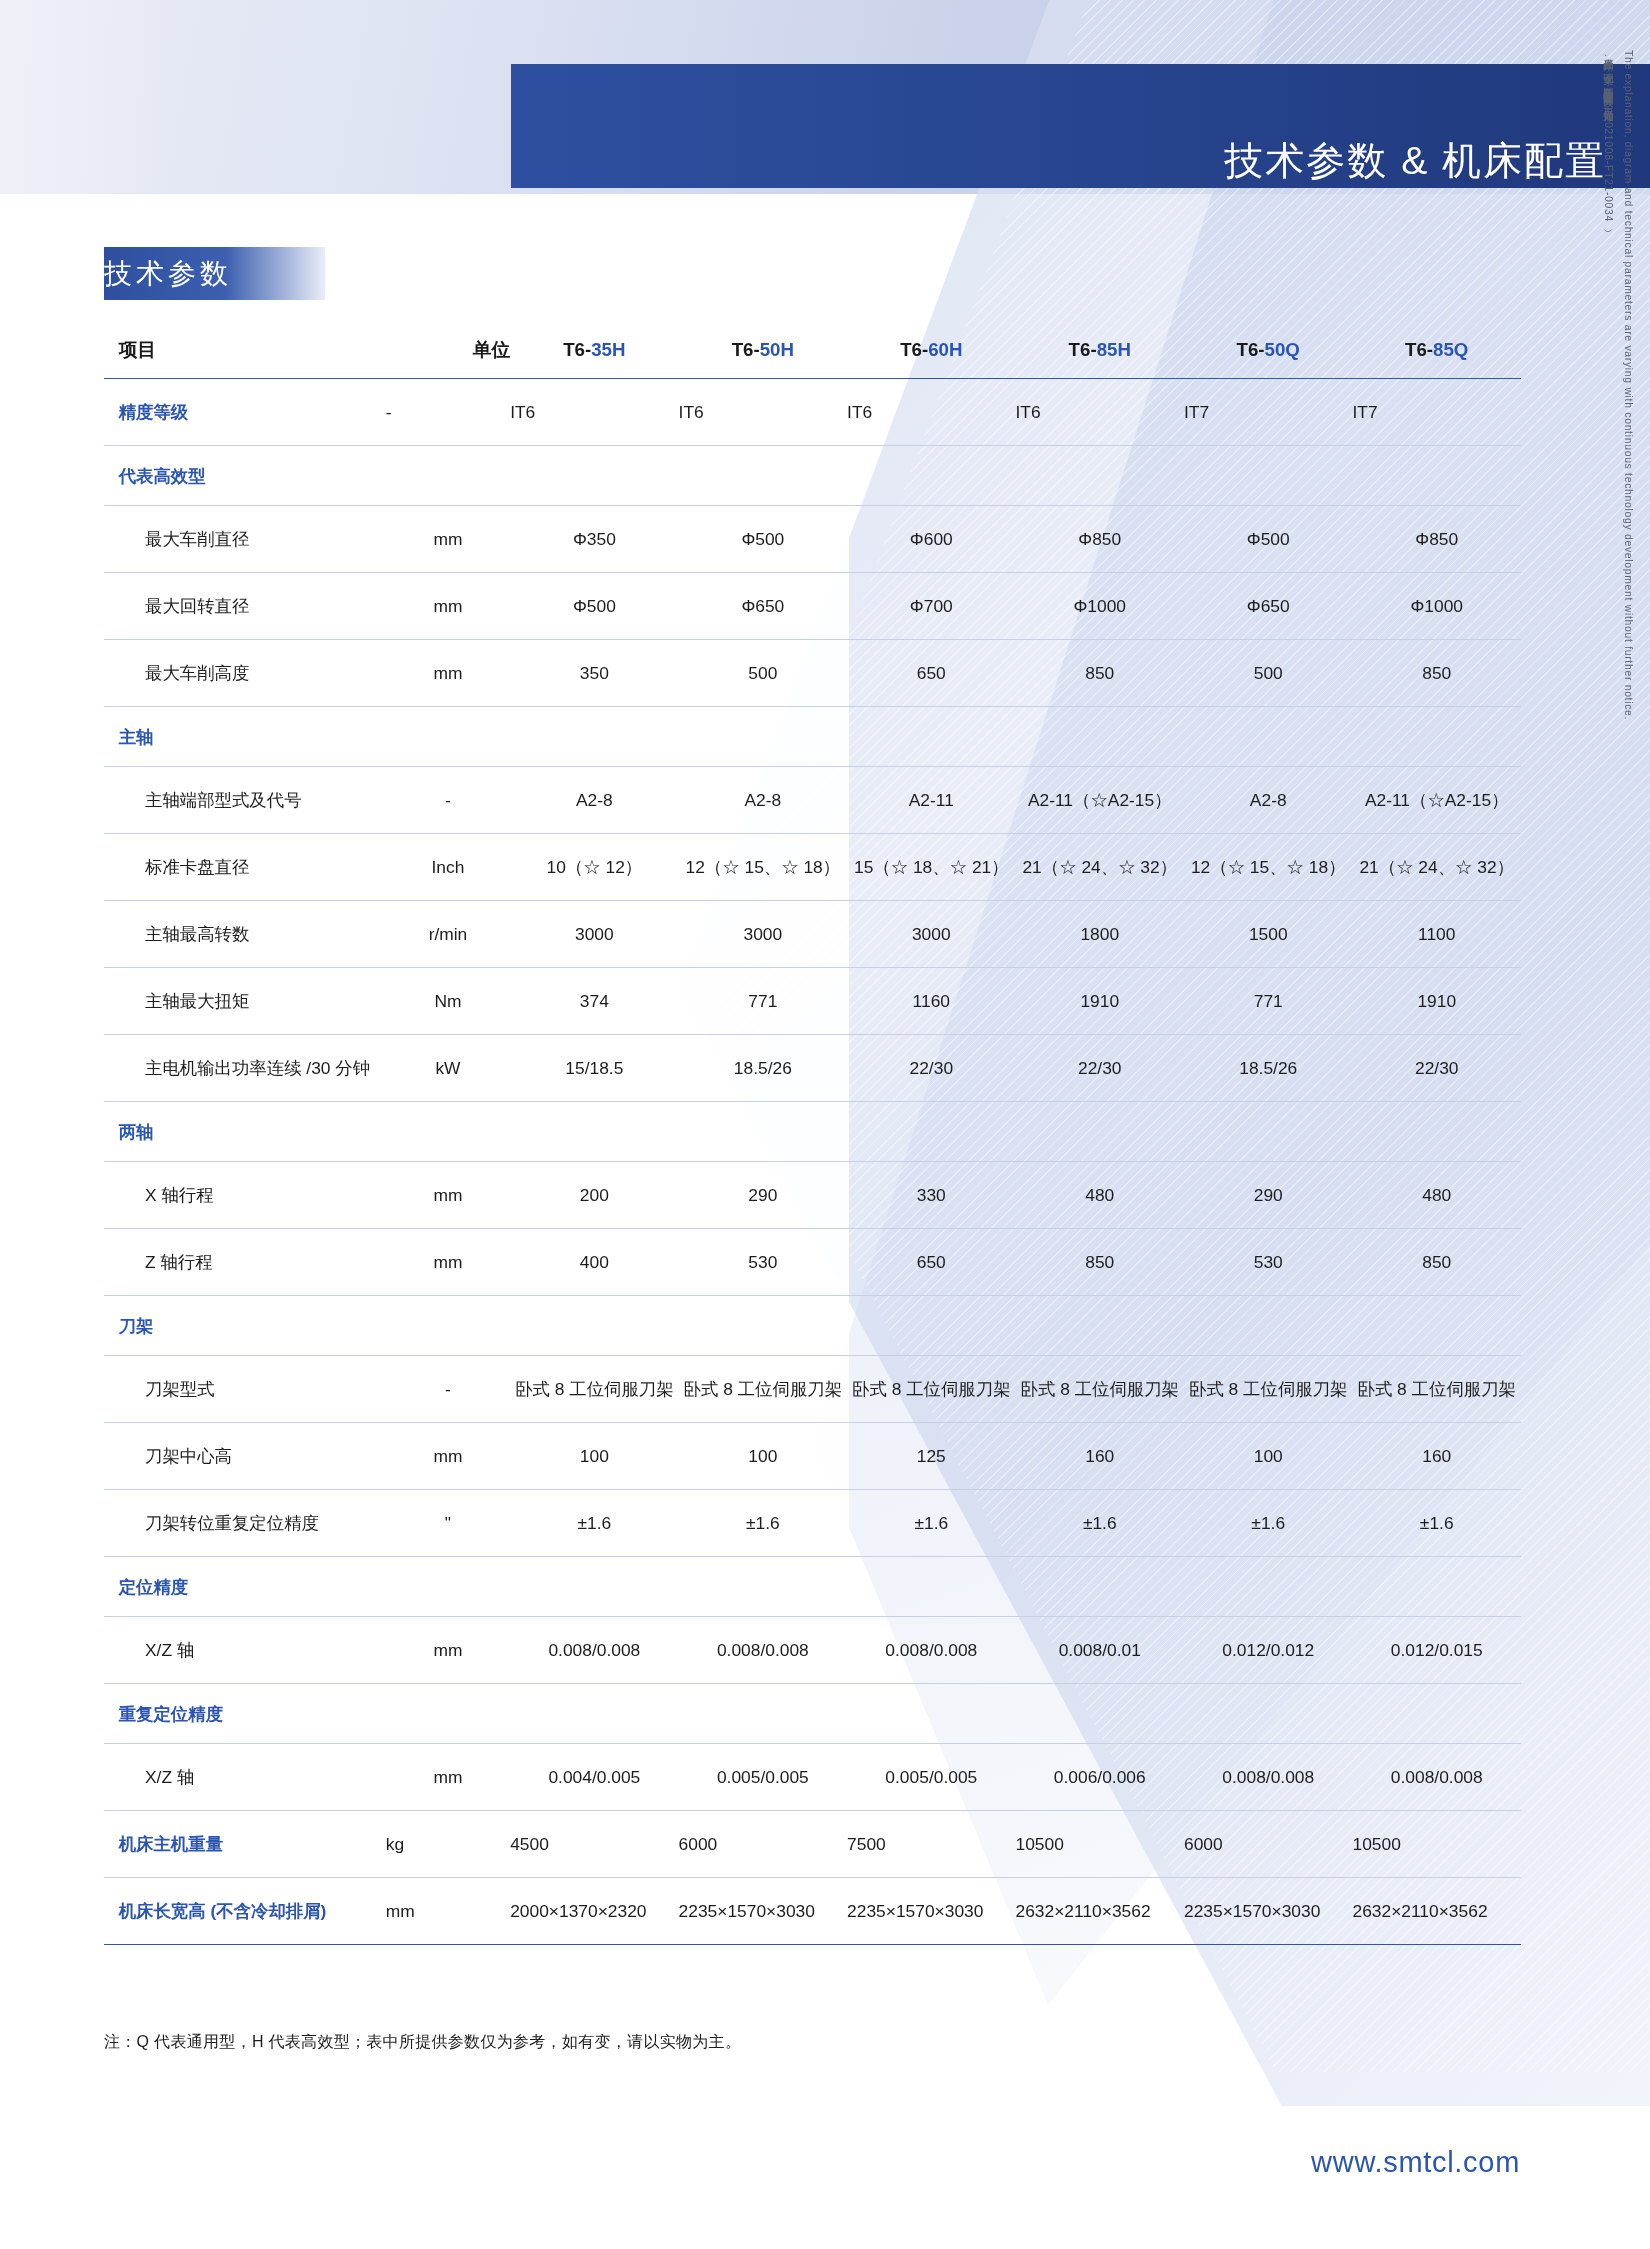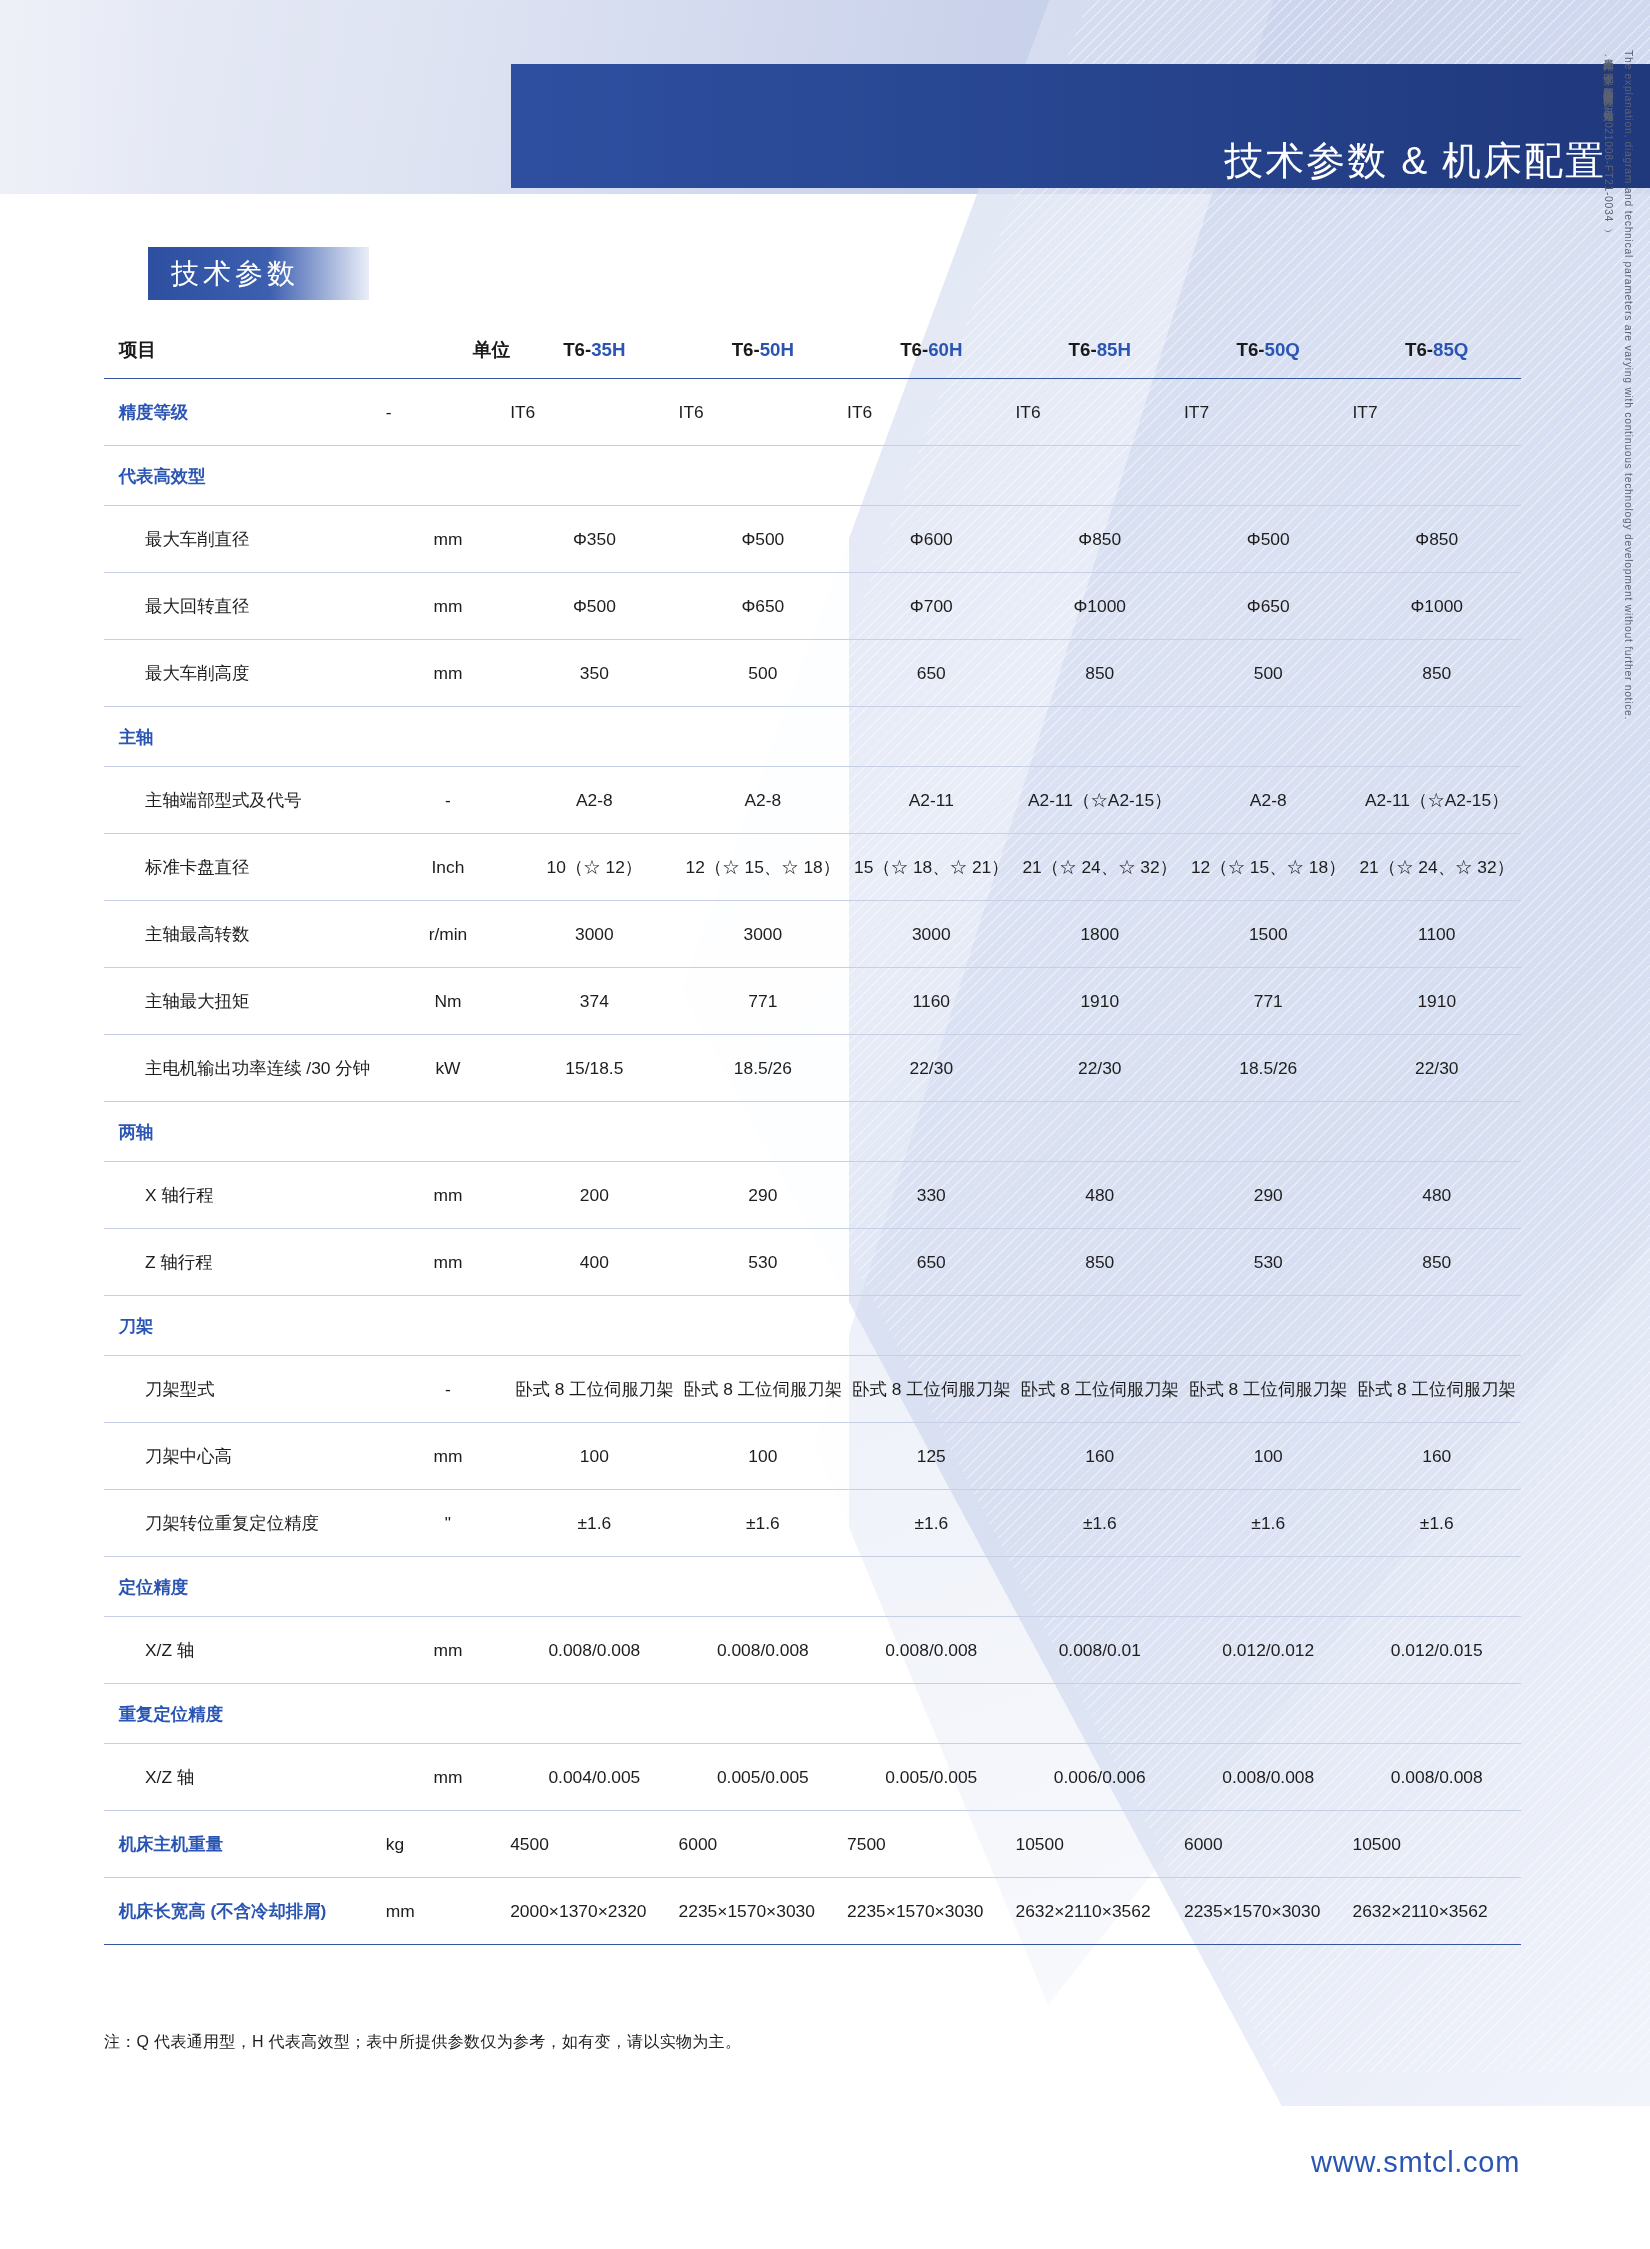--- a/index.html
+++ b/index.html
@@ -108,22 +108,20 @@
 
   
   .section-title-bar {
     position: absolute;
     left: 104px; top: 247px;
     width: 221px; height: 53px;
     background: linear-gradient(90deg, #2e4fa0 0%, #3c5fb0 55%, rgba(110,140,205,0.15) 100%);
     display: flex;
     align-items: center;
     box-sizing: border-box;
-    padding-left: 23px;
-    margin-left: 44px;
   }
   .section-title-bar span {
     color: #ffffff;
     font-size: 28px;
     letter-spacing: 4px;
   }
 
   
   .spec-table {
     position: absolute;

